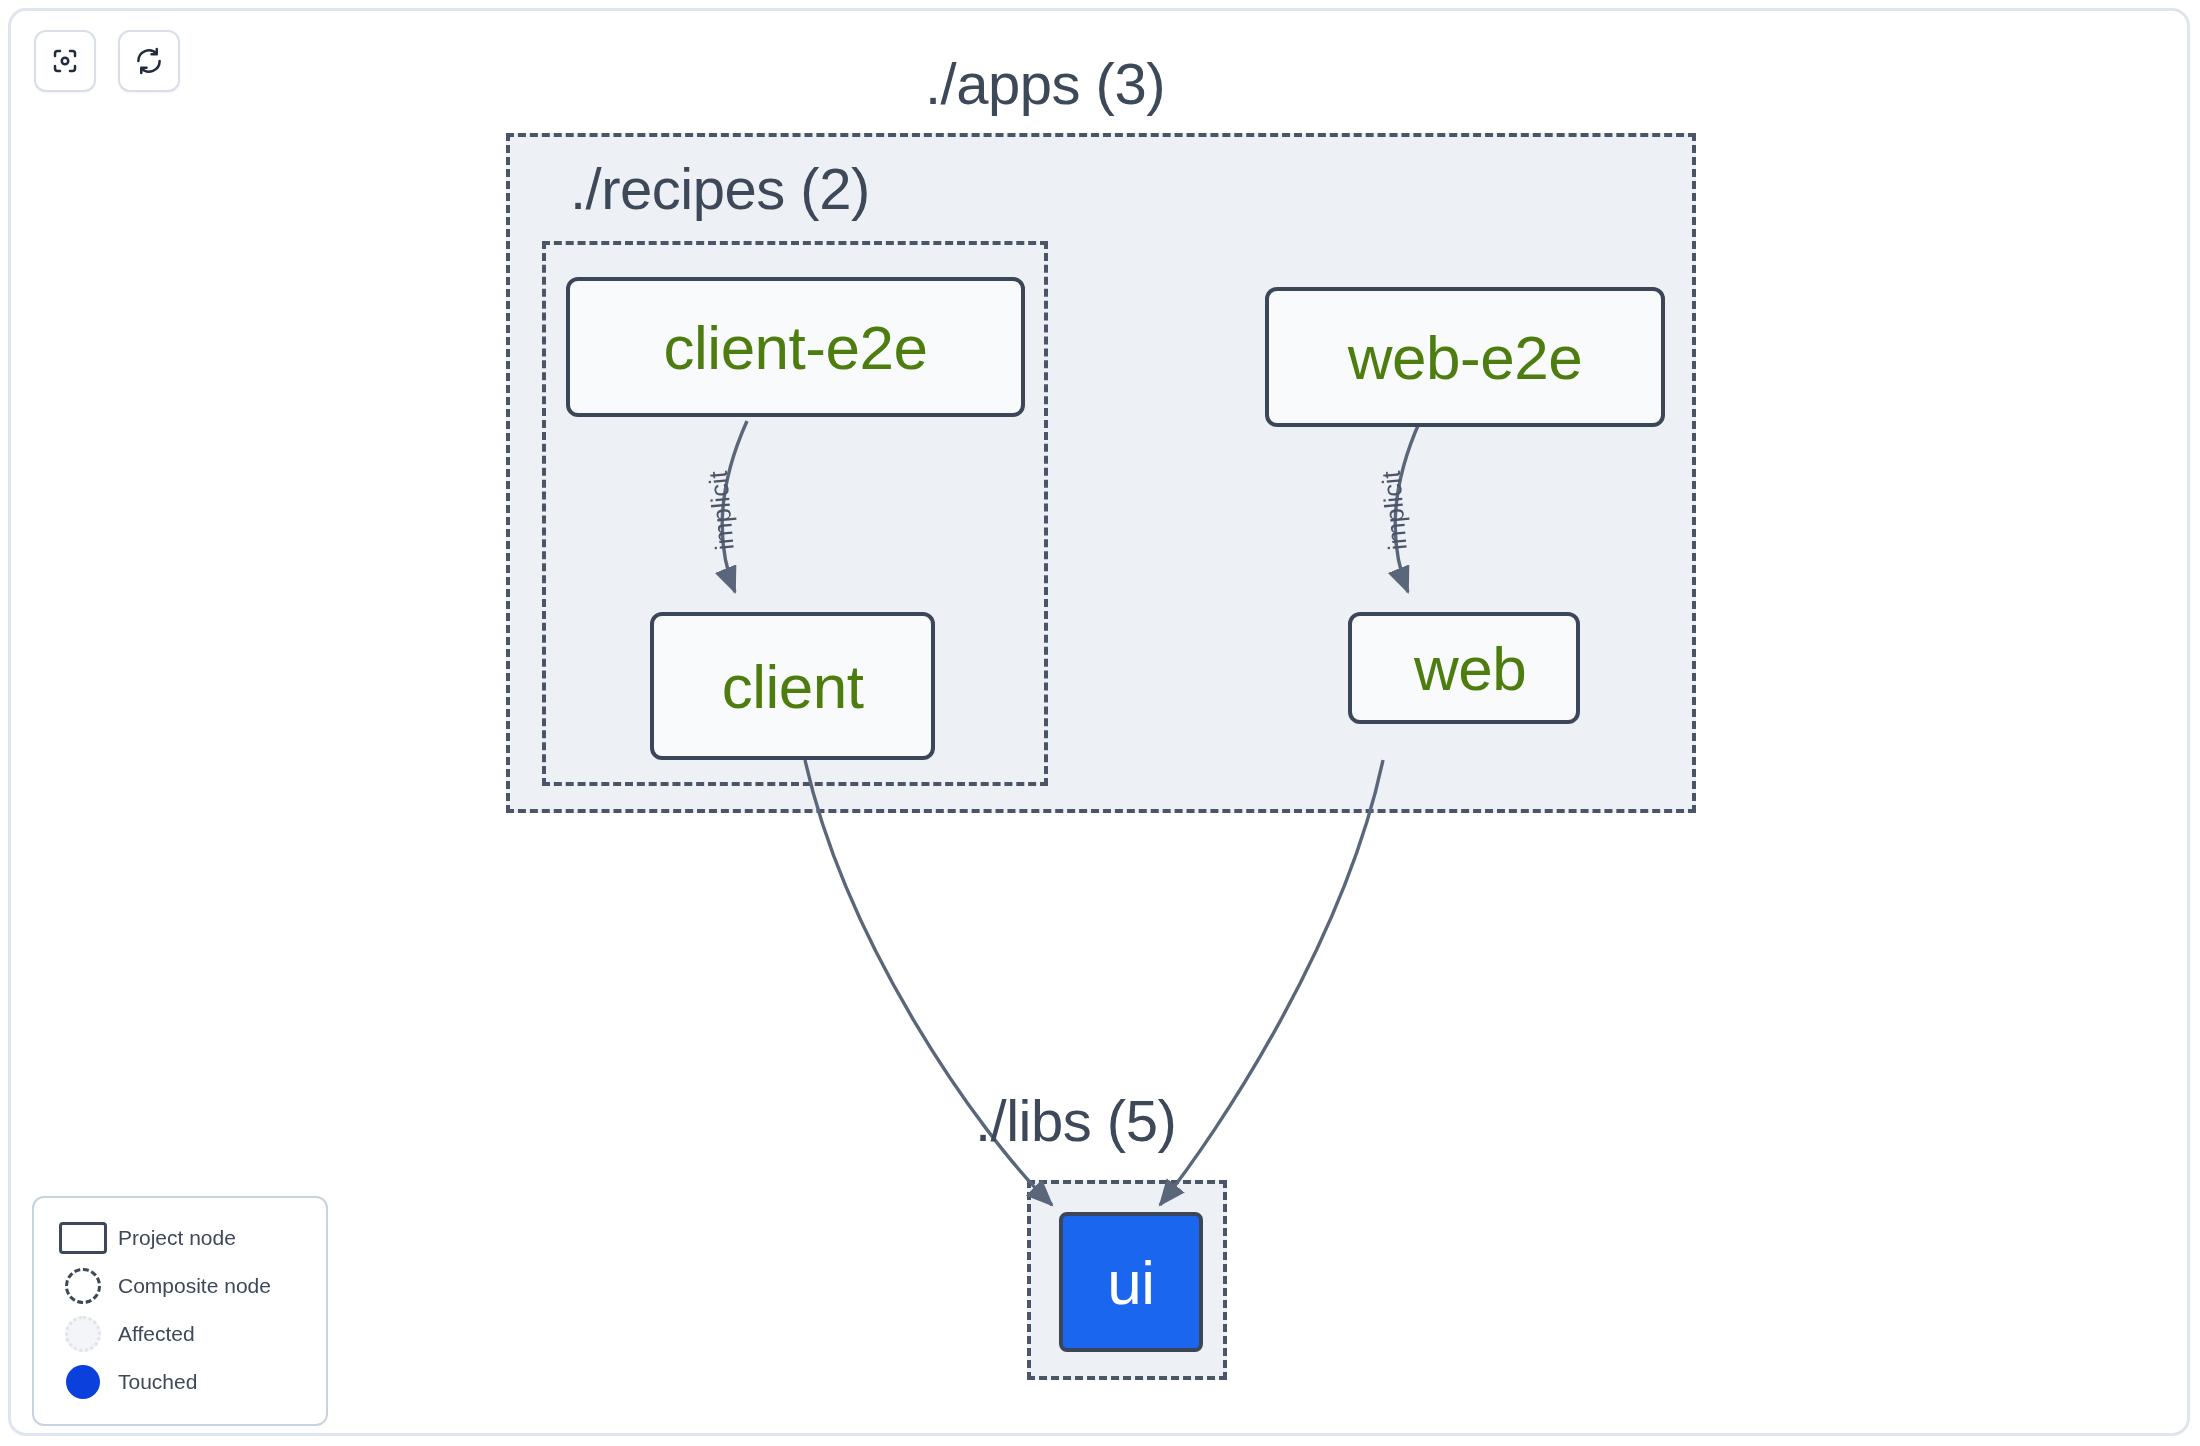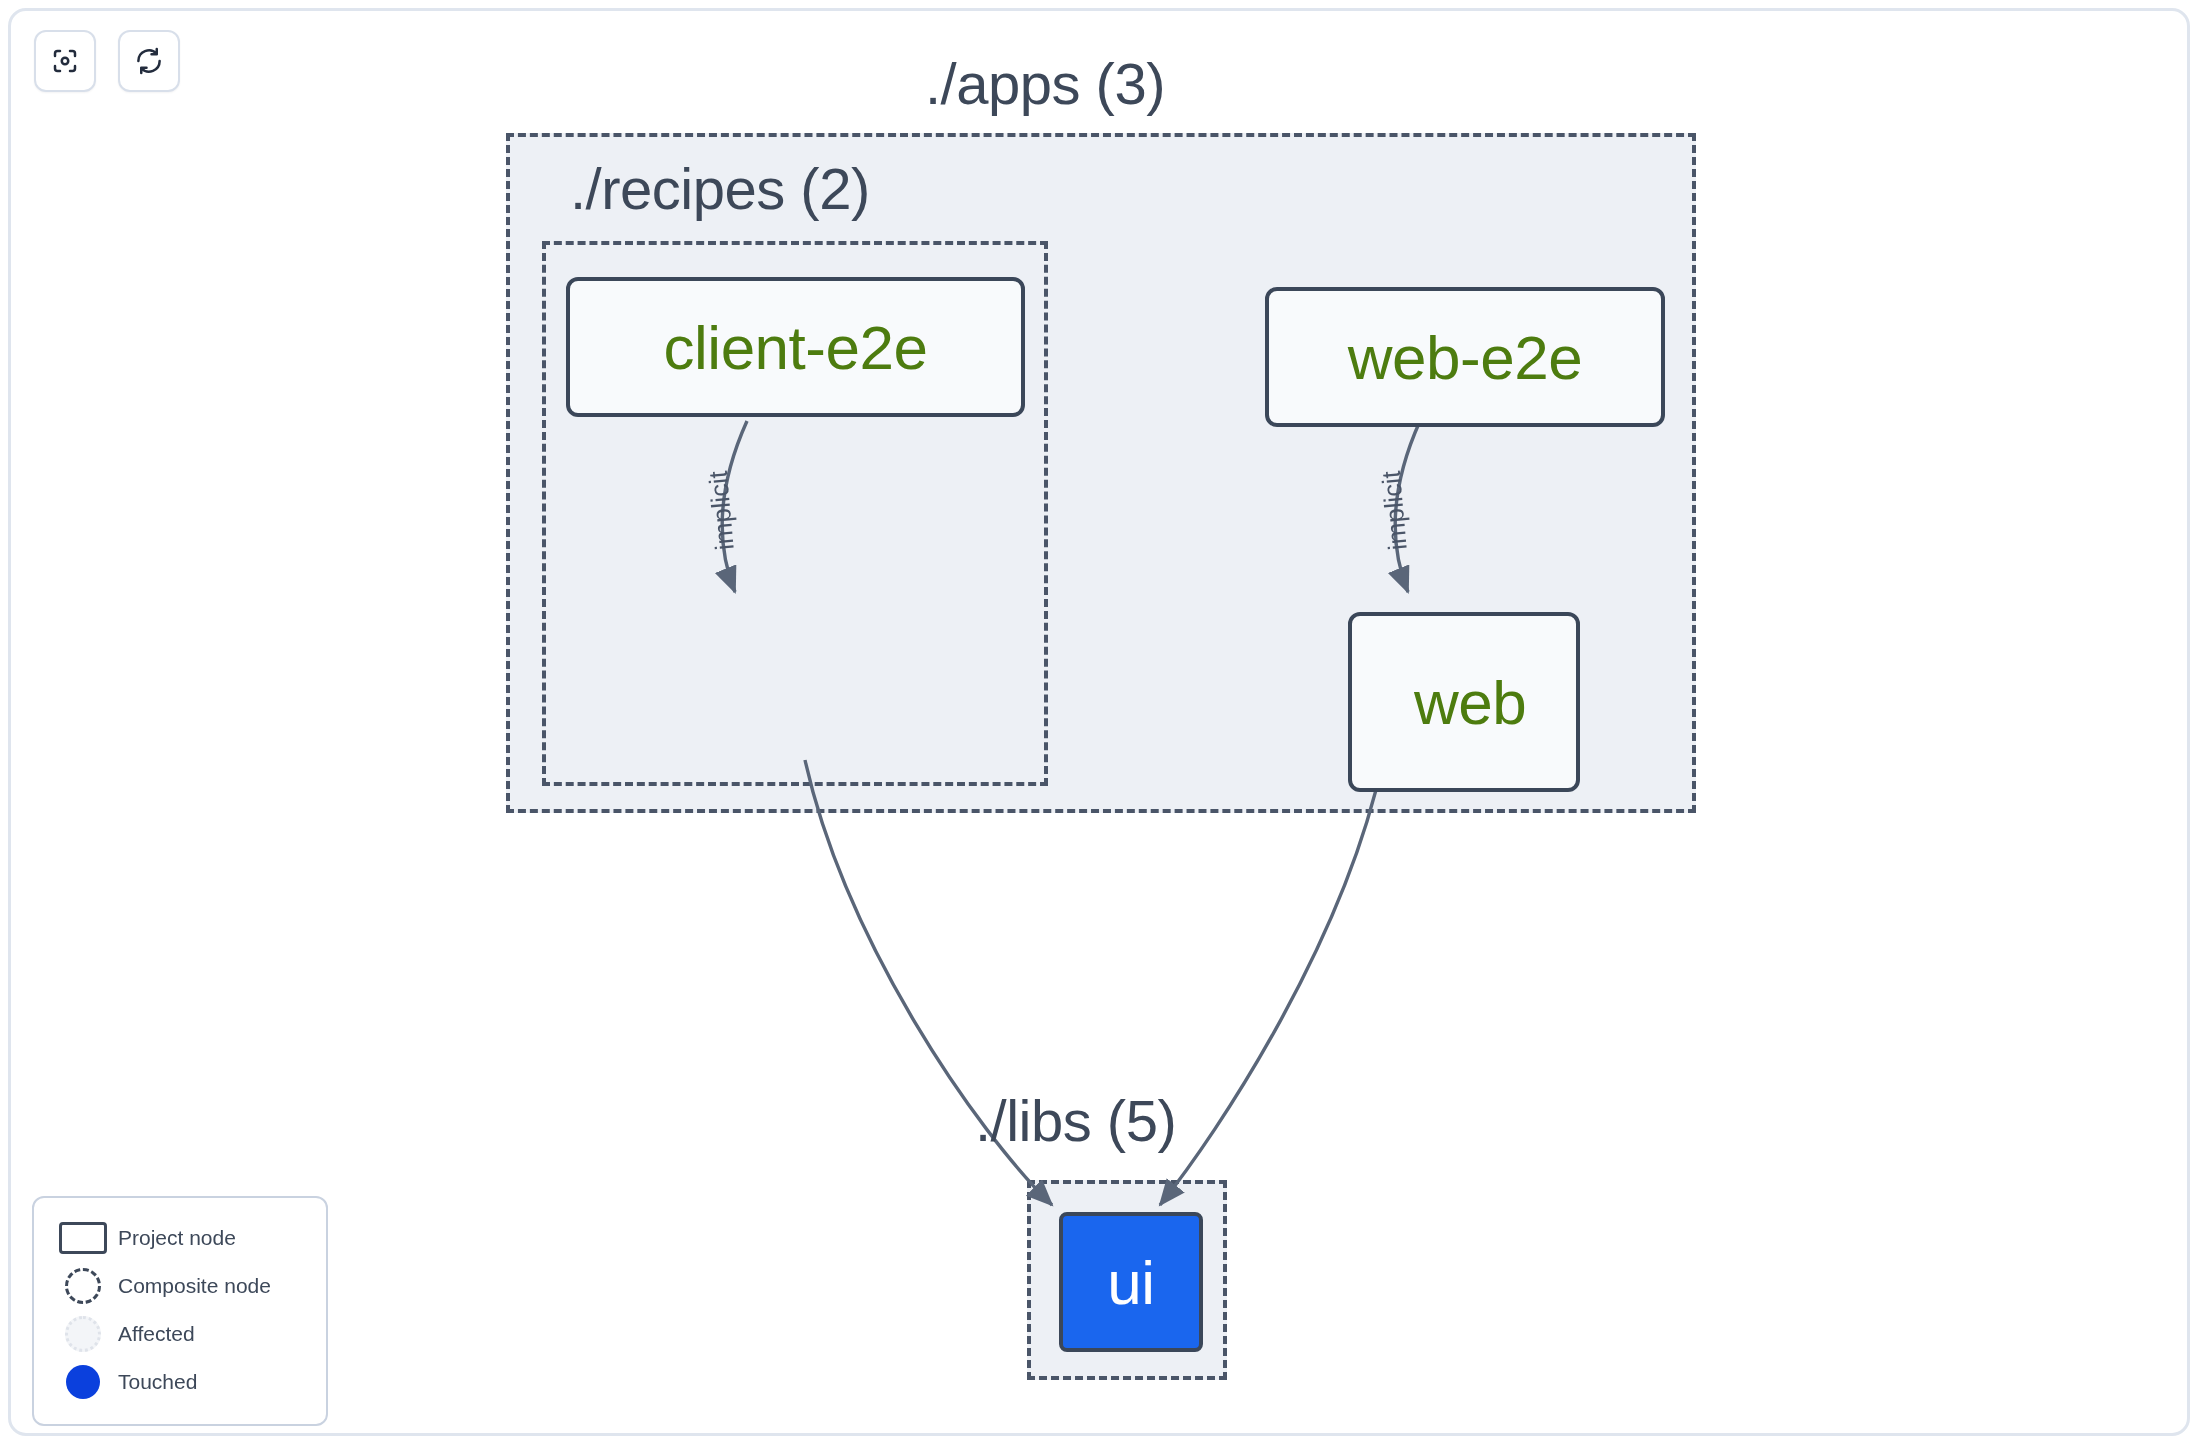--- a/index.html
+++ b/index.html
@@ -229,22 +229,23 @@
       <path d="M 1383,760 C 1345,940 1220,1130 1160,1205" fill="none" stroke="#5a6679" stroke-width="3.4" marker-end="url(#arrowhead)"></path>
     </svg>
 
     <div class="edge-label" style="left:682px; top:495px; transform:rotate(-95deg);">implicit</div>
     <div class="edge-label" style="left:1355px; top:495px; transform:rotate(-95deg);">implicit</div>
 
     <div class="node" style="left:566px; top:277px; width:459px; height:140px;">client-e2e</div>
 
     <div class="node" style="left:1265px; top:287px; width:400px; height:140px;">web-e2e</div>
 
-
-    <div class="node" style="left:1348px; top:612px; width:232px; height:180px;padding-left:12px;">web</div>
+    <div class="node" style="left:650px; top:612px; width:285px; height:148px;">client</div>
+
+    <div class="node" style="left:1348px; top:612px; width:232px; height:112px;padding-left:12px;">web</div>
 
     <div class="node touched" style="left:1059px; top:1212px; width:144px; height:140px;">ui</div>
   </div>
 
   <div id="legend">
     <div class="legend-row">
       <span class="legend-swatch">
         <span class="sw-project"></span>
       </span>
       <span class="legend-label">Project node</span>

